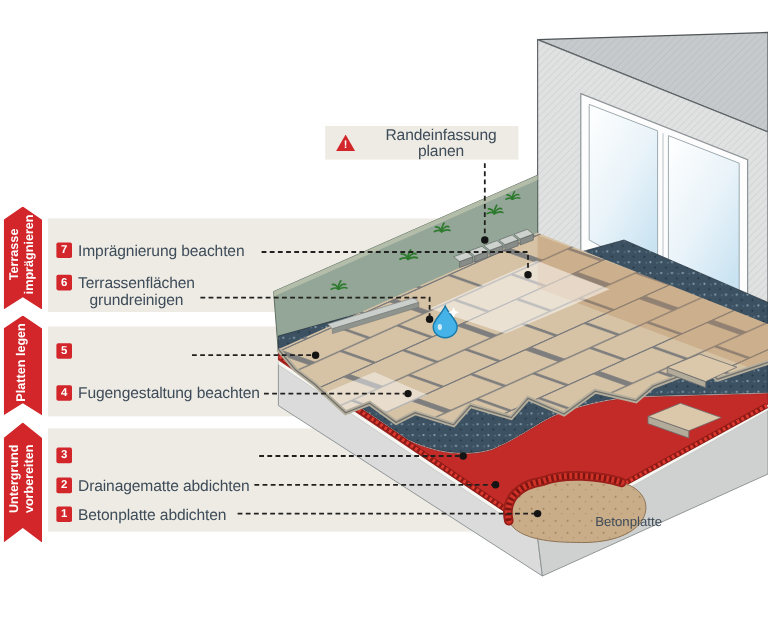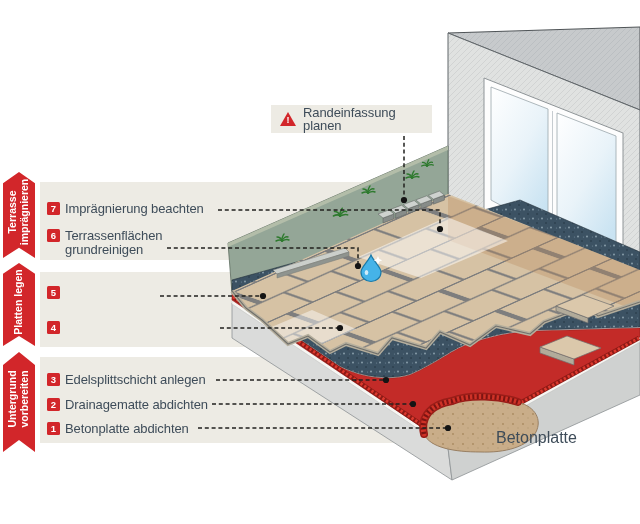--- a/index.html
+++ b/index.html
@@ -19,28 +19,28 @@
           color:#fff;font-size:10.5px;font-weight:bold;line-height:1.12;text-align:center;
           white-space:pre-line;letter-spacing:0;}
   #ribbon1 .phase-label{width:80px;}
   #ribbon2 .phase-label{width:76px;}
   #ribbon3 .phase-label{width:92px;}
   .step-row{position:absolute;left:47px;display:flex;align-items:flex-start;z-index:3;}
   .badge{width:13px;height:13px;background:#d2262a;border-radius:1.5px;color:#fff;
          font-size:9.5px;font-weight:bold;display:flex;align-items:center;justify-content:center;
          flex:0 0 13px;margin-right:5px;}
   .step-label{color:#3e4c59;font-size:13px;line-height:13.5px;white-space:pre-line;
-         letter-spacing:-0.1px;margin-top:0px;}
+         letter-spacing:-0.1px;margin-top:0px;text-align:center;}
   #warn-box{position:absolute;left:271px;top:105px;width:161px;height:28px;background:#edebe4;
          display:flex;align-items:center;padding-left:9px;box-sizing:border-box;z-index:3;}
   .warn-tri{position:relative;width:16px;height:14px;background:#d2262a;
          clip-path:polygon(50% 0%,100% 100%,0% 100%);margin-right:7px;flex:0 0 16px;}
   .warn-tri i{position:absolute;left:0;right:0;top:3px;bottom:0;color:#fff;font-style:normal;
          font-weight:bold;font-size:9px;line-height:11px;text-align:center;display:block;}
-  #slab-caption{position:absolute;left:496px;top:429px;color:#3e4c59;font-size:16px;z-index:3;text-align:right;}
+  #slab-caption{position:absolute;left:496px;top:429px;color:#3e4c59;font-size:11px;z-index:3;text-align:right;}
 </style>
 </head>
 <body>
 
 <div id="stage">
 
   <div class="band" id="band1"></div>
   <div class="band" id="band2"></div>
   <div class="band" id="band3"></div>
 
@@ -213,24 +213,24 @@
   <div class="step-row" style="top:229px">
     <span class="badge">6</span>
     <span class="step-label">Terrassenflächen
 grundreinigen</span>
   </div>
   <div class="step-row" style="top:286px">
     <span class="badge">5</span>
   </div>
   <div class="step-row" style="top:321px">
     <span class="badge">4</span>
+    <span class="step-label">Fugengestaltung beachten</span>
   </div>
   <div class="step-row" style="top:373px">
     <span class="badge">3</span>
-    <span class="step-label">Edelsplittschicht anlegen</span>
   </div>
   <div class="step-row" style="top:398px">
     <span class="badge">2</span>
     <span class="step-label">Drainagematte abdichten</span>
   </div>
   <div class="step-row" style="top:422px">
     <span class="badge">1</span>
     <span class="step-label">Betonplatte abdichten</span>
   </div>
 

